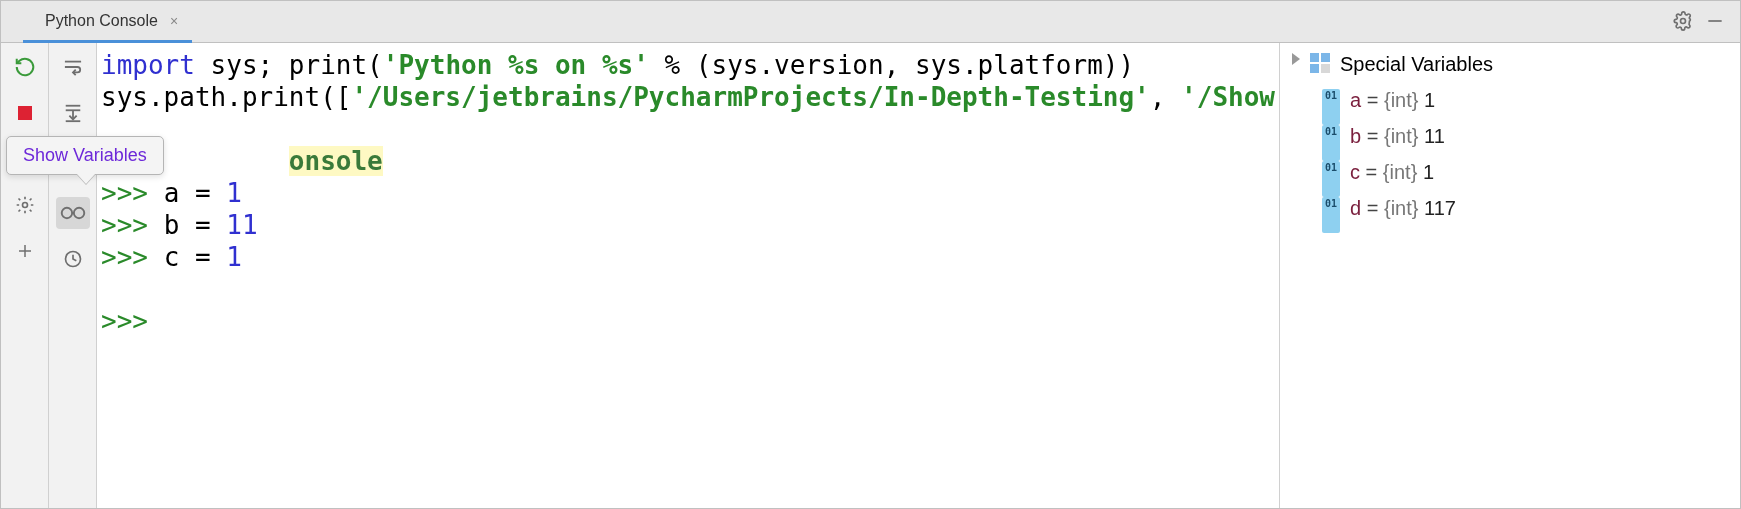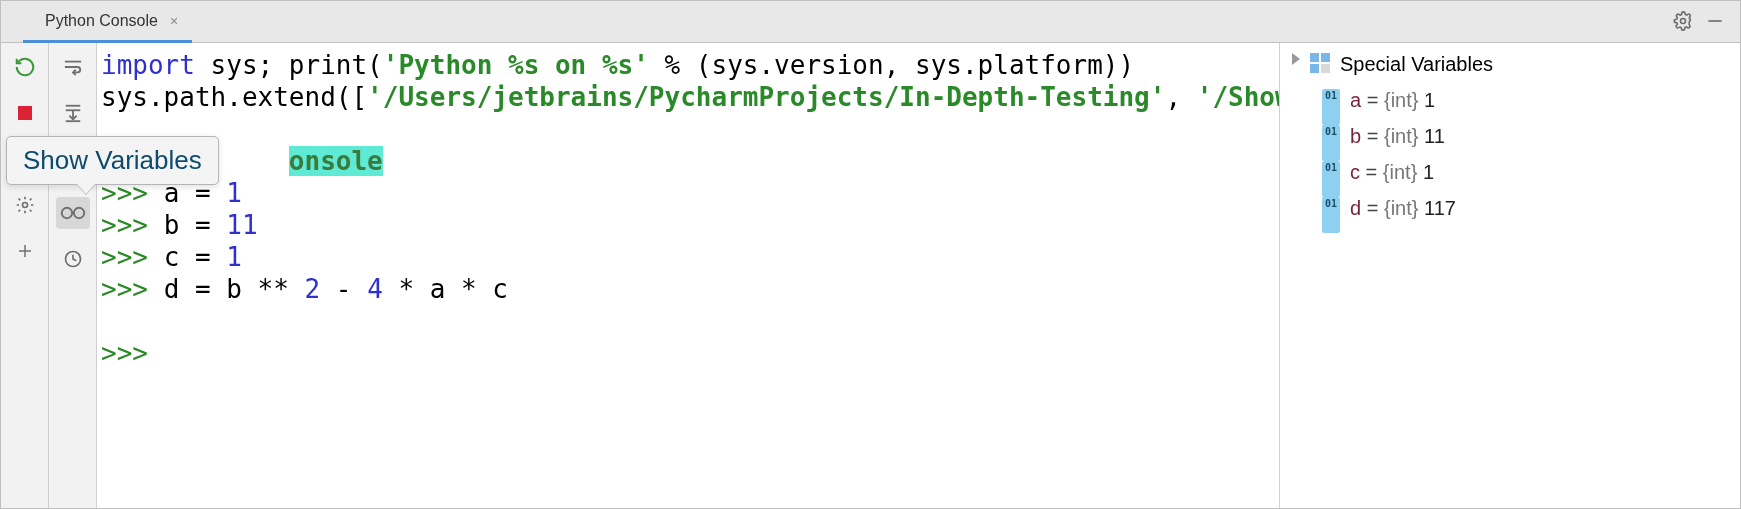--- a/index.html
+++ b/index.html
@@ -89,21 +89,21 @@
   font-size: 26px;
   line-height: 32px;
   overflow: hidden;
   position: relative;
 }
 .cline { white-space: pre; padding-left: 4px; }
 .c-kw { color: #3030d0; }
 .c-str { color: #2a8a2a; font-weight: bold; }
 .c-prompt { color: #2a8a2a; }
 .c-num { color: #3030d0; }
-.c-highlight { background: #5eead4; color: #3a7a3a; font-weight: bold; }
+.c-highlight { background: #fef9c3; color: #3a7a3a; font-weight: bold; }
 .vars-panel {
   width: 460px;
   background: #fff;
   padding: 10px 6px;
 }
 .vrow {
   display: flex;
   height: 36px;
   padding-left: 6px;
   font-size: 20px;
@@ -138,22 +138,22 @@
 .var-type { color: #777; }
 .var-val { color: #222; }
 .tooltip {
   position: absolute;
   left: 6px;
   top: 136px;
   background: #f4f4f4;
   border: 1px solid #b5b5b5;
   border-radius: 5px;
   padding: 8px 16px;
-  font-size: 26px;
-  color: #0c4a6e;
+  font-size: 18px;
+  color: #6d28d9;
   box-shadow: 0 2px 6px rgba(0,0,0,0.12);
   z-index: 20;
 }
 .tooltip::after {
   content: "";
   position: absolute;
   bottom: -10px;
   left: 70px;
   width: 0; height: 0;
   border-left: 9px solid transparent;
@@ -253,27 +253,26 @@
       <div class="sbtn">
         <svg width="20" height="20" viewBox="0 0 24 24" fill="none" stroke="currentColor" stroke-width="2">
             <circle cx="12" cy="12" r="9"></circle>
             <polyline points="12 7 12 12 16 14"></polyline>
           </svg>
       </div>
     </div>
 
     <div class="console-area">
       <div class="cline"><span class="c-kw">import</span><span> sys; print(</span><span class="c-str">'Python %s on %s'</span><span> % (sys.version, sys.platform))</span></div>
-      <div class="cline"><span>sys.path.extend([</span><span class="c-str">'/Users/jetbrains/PycharmProjects/In-Depth-Testing'</span><span>, </span><span class="c-str">'/Show</span></div>
+      <div class="cline"><span>sys.path.print([</span><span class="c-str">'/Users/jetbrains/PycharmProjects/In-Depth-Testing'</span><span>, </span><span class="c-str">'/Show</span></div>
       <div class="cline"><span></span>&nbsp;</div>
       <div class="cline">            <span class="c-highlight">onsole</span></div>
       <div class="cline"><span class="c-prompt">&gt;&gt;&gt; </span><span>a = </span><span class="c-num">1</span></div>
       <div class="cline"><span class="c-prompt">&gt;&gt;&gt; </span><span>b = </span><span class="c-num">11</span></div>
       <div class="cline"><span class="c-prompt">&gt;&gt;&gt; </span><span>c = </span><span class="c-num">1</span></div>
-      <div class="cline"><span class="c-prompt">&gt;&gt;&gt; </span><span>d = b ** </span><span class="c-num">2</span><span> - </span><span class="c-num">4</span><span> * a * c</span></div>
       <div class="cline">&nbsp;</div>
       <div class="cline"><span class="c-prompt">&gt;&gt;&gt; </span></div>
     </div>
 
     <div class="vars-panel">
       <div class="vrow">
         <div class="arrow-right"></div>
         <div class="grid-icon">
             <span></span>
             <span></span>

